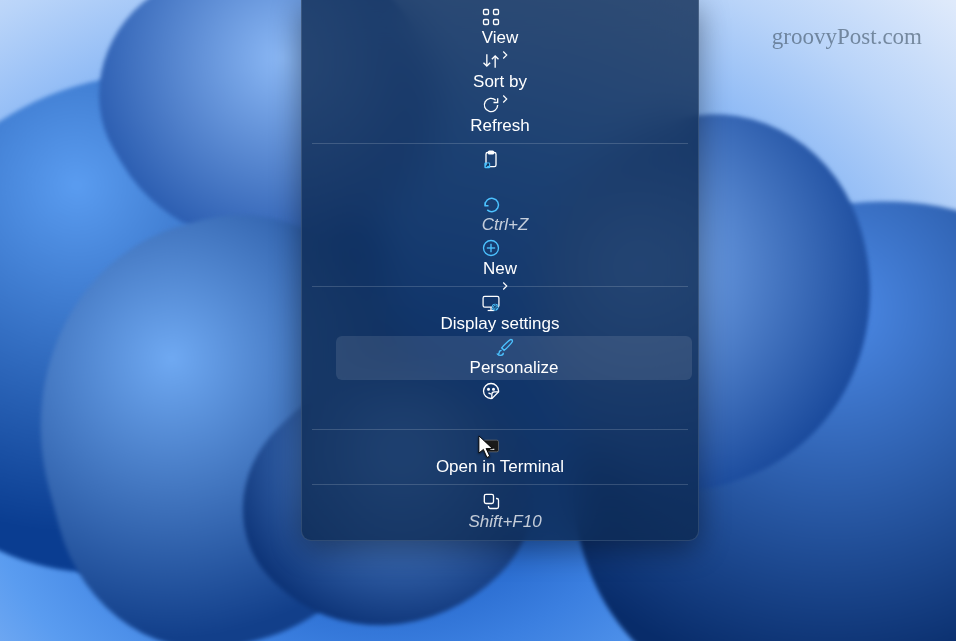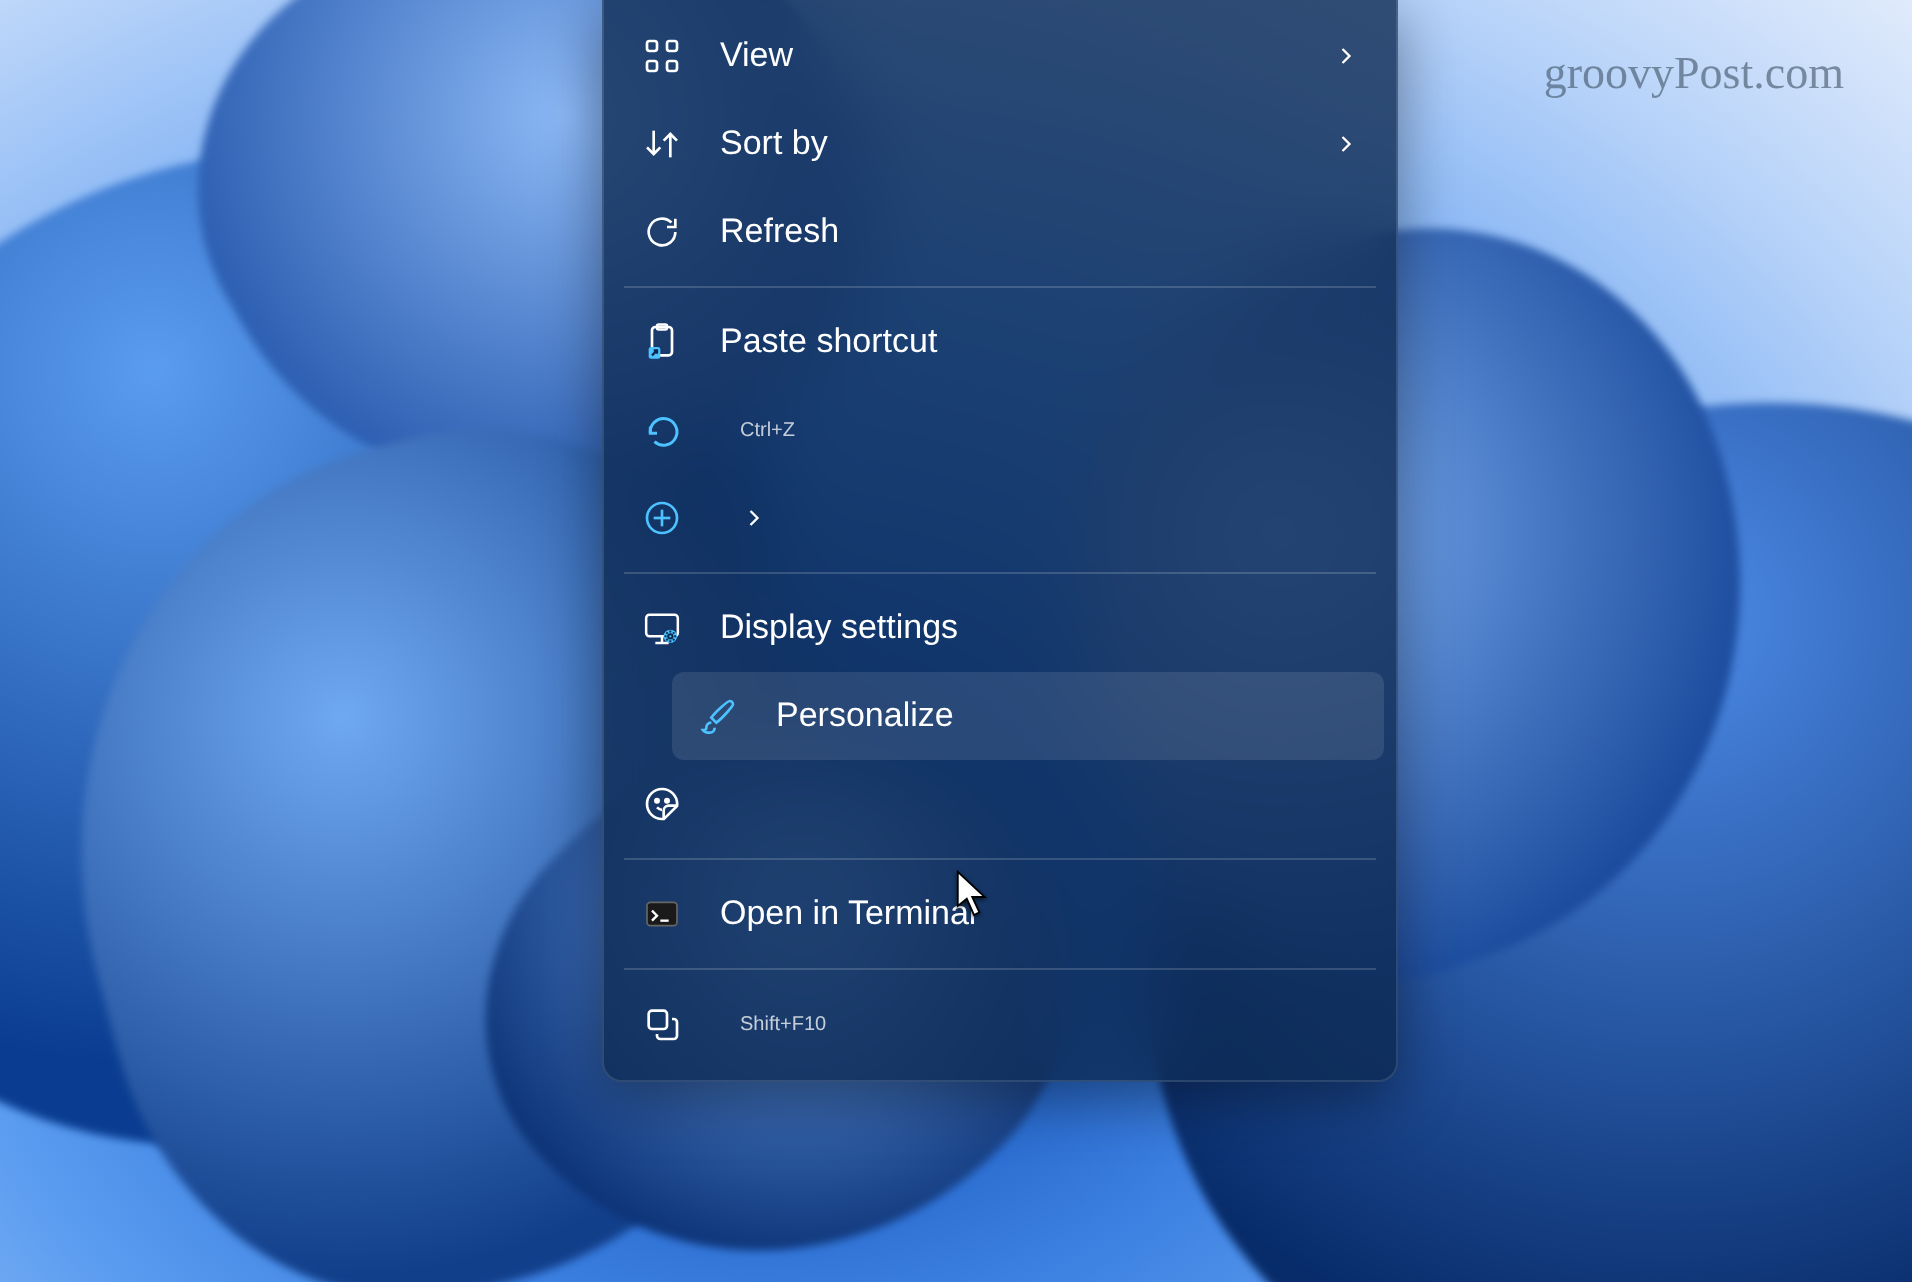--- a/index.html
+++ b/index.html
@@ -48,34 +48,35 @@
     }
     .menu-item {
       display: flex;
       align-items: center;
       height: 44px;
       padding: 0 12px;
       border-radius: 6px;
       color: #ffffff;
       font-size: 17px;
       position: relative;
+      flex-direction: column;
     }
     .menu-item.hovered { background: rgba(255,255,255,0.10); margin-left: 28px; }
     .mi-icon {
       width: 22px;
       height: 22px;
       display: flex;
       align-items: center;
       justify-content: center;
       margin-right: 18px;
       flex: 0 0 22px;
     }
     .mi-icon svg { width: 20px; height: 20px; }
     .mi-label { flex: 1; }
-    .mi-shortcut { color: rgba(255,255,255,0.75); font-size: 10px; margin-left: 10px; }
+    .mi-shortcut { color: rgba(255,255,255,0.75); font-size: 17px; margin-left: 10px; font-style: italic; }
     .mi-chevron { color: rgba(255,255,255,0.8); margin-left: 10px; display:flex; align-items:center; }
     .mi-chevron svg { width:14px; height:14px; }
     .separator {
       height: 1px;
       background: rgba(255,255,255,0.16);
       margin: 5px 4px;
     }
 
     .cursor {
       position: absolute;
@@ -150,41 +151,41 @@
   <div class="menu-item">
     <span class="mi-icon">
       <svg viewBox="0 0 24 24" fill="none" stroke="#ffffff" stroke-width="1.6">
         <rect x="6" y="3" width="12" height="17" rx="2"></rect>
           <rect x="9" y="1.5" width="6" height="3" rx="1"></rect>
         <rect x="4" y="15" width="7" height="7" rx="1.5" fill="#4cc2ff" stroke="none"></rect>
         <path d="M6 20l3-3" stroke="#0c2850" stroke-width="1.4"></path>
           <polyline points="9 19 9 17 7 17" stroke="#0c2850" stroke-width="1.4"></polyline>
       </svg>
     </span>
-    <span class="mi-label">Paste shortcut</span>
   </div>
 
   <div class="menu-item">
     <span class="mi-icon">
       <svg viewBox="0 0 24 24" fill="none" stroke="#4cc2ff" stroke-width="1.8">
         <path d="M9 14H5V10"></path>
           <path d="M5 14a8 8 0 1 1 2.5 5"></path>
       </svg>
     </span>
     <span class="mi-shortcut">Ctrl+Z</span>
   </div>
 
   <div class="menu-item">
     <span class="mi-icon">
       <svg viewBox="0 0 24 24" fill="none" stroke="#4cc2ff" stroke-width="1.6">
         <circle cx="12" cy="12" r="9"></circle>
           <line x1="12" y1="7" x2="12" y2="17"></line>
           <line x1="7" y1="12" x2="17" y2="12"></line>
       </svg>
     </span>
+    <span class="mi-label">New</span>
     <span class="mi-chevron">
       <svg viewBox="0 0 24 24" fill="none" stroke="#ffffff" stroke-width="2">
           <polyline points="9 6 15 12 9 18"></polyline>
         </svg>
     </span>
   </div>
 
   <div class="separator"></div>
 
   <div class="menu-item">

